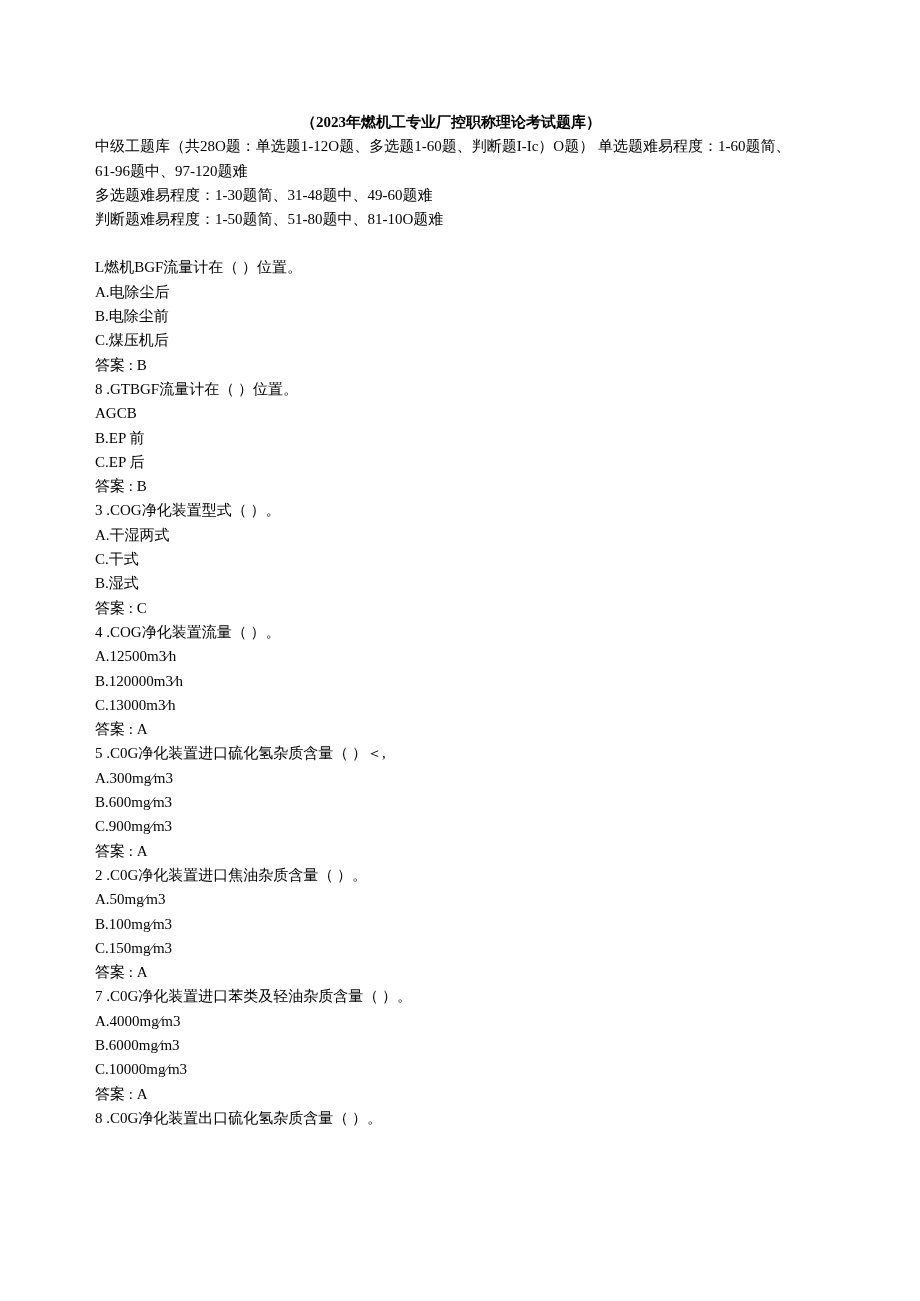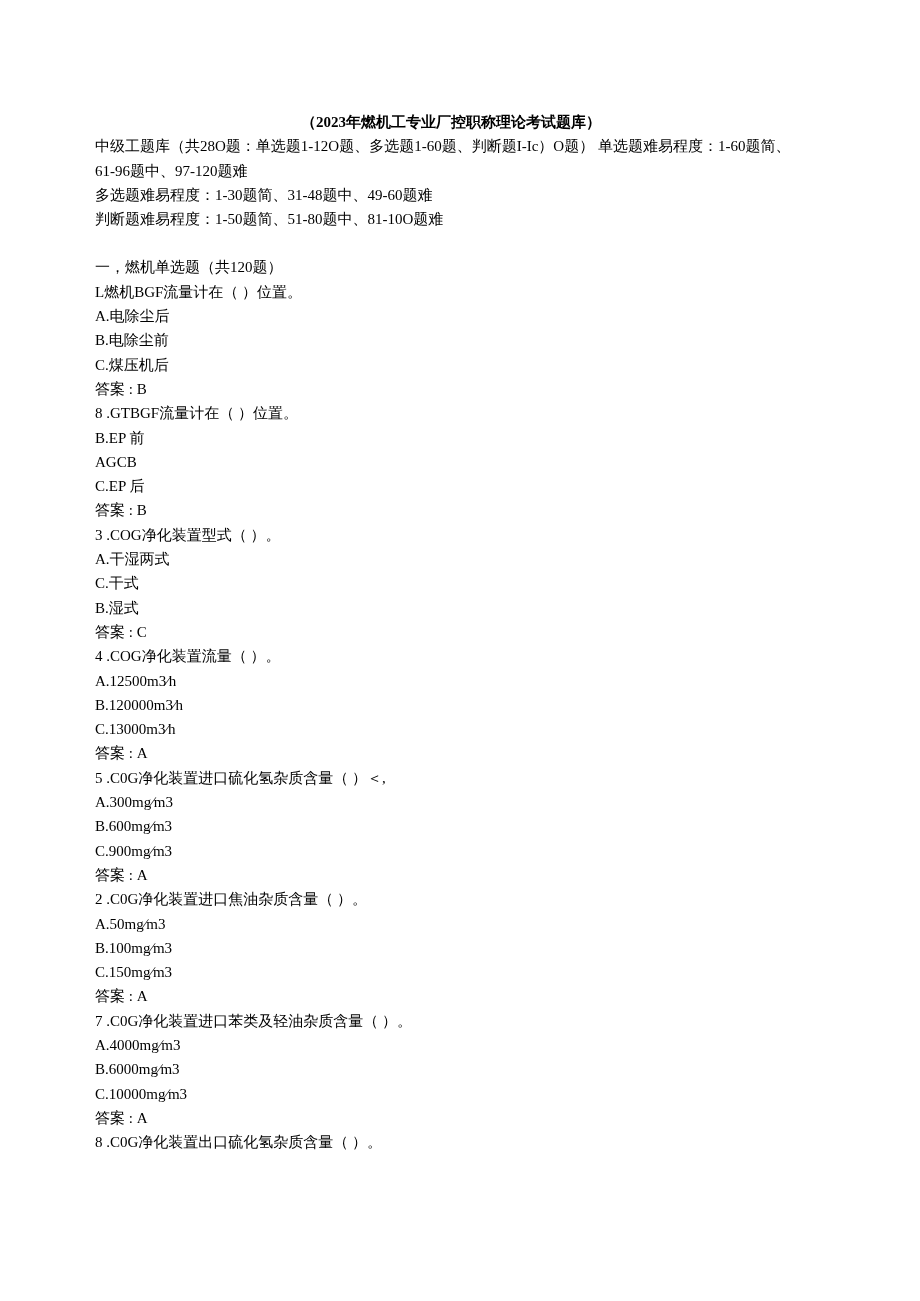--- a/index.html
+++ b/index.html
@@ -32,30 +32,29 @@
 
 <div class="page">
   <p class="para title">（2023年燃机工专业厂控职称理论考试题库）</p>
 
   <p class="para">中级工题库（共28O题：单选题1-12O题、多选题1-60题、判断题I-Ic）O题）  单选题难易程度：1-60题简、61-96题中、97-120题难</p>
   <p class="para">多选题难易程度：1-30题简、31-48题中、49-60题难</p>
   <p class="para">判断题难易程度：1-50题简、51-80题中、81-10O题难</p>
 
   <div class="gap"></div>
 
-  <p class="para">一，燃机单选题（共120题）</p>
 
   <p class="para">L燃机BGF流量计在（ ）位置。</p>
   <p class="para">A.电除尘后</p>
   <p class="para">B.电除尘前</p>
   <p class="para">C.煤压机后</p>
   <p class="para">答案 : B</p>
   <p class="para">8   .GTBGF流量计在（ ）位置。</p>
+  <p class="para">AGCB</p>
   <p class="para">B.EP 前</p>
-  <p class="para">AGCB</p>
   <p class="para">C.EP 后</p>
   <p class="para">答案 : B</p>
   <p class="para">3   .COG净化装置型式（ ）。</p>
   <p class="para">A.干湿两式</p>
   <p class="para">C.干式</p>
   <p class="para">B.湿式</p>
   <p class="para">答案 : C</p>
   <p class="para">4   .COG净化装置流量（ ）。</p>
   <p class="para">A.12500m3∕h</p>
   <p class="para">B.120000m3∕h</p>

